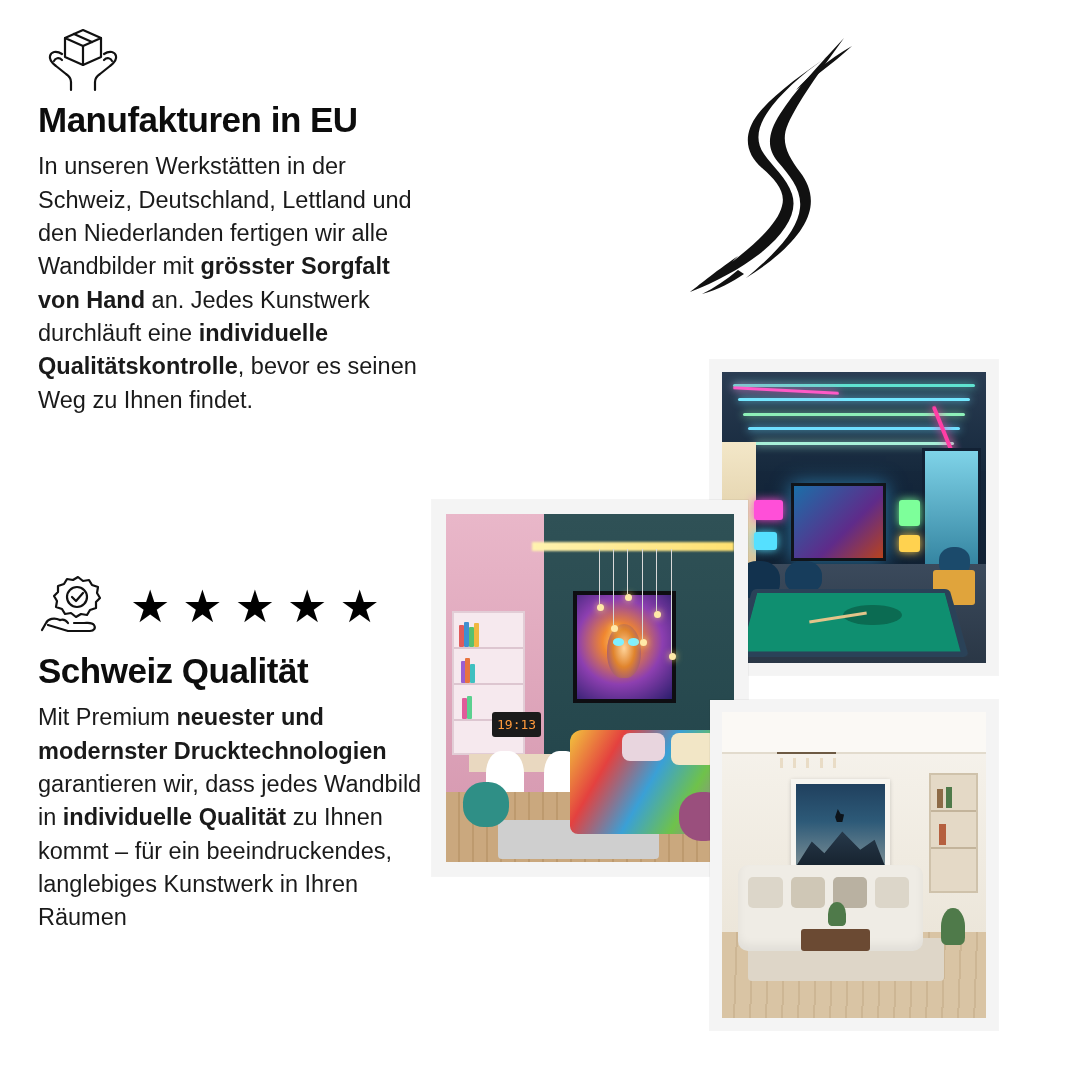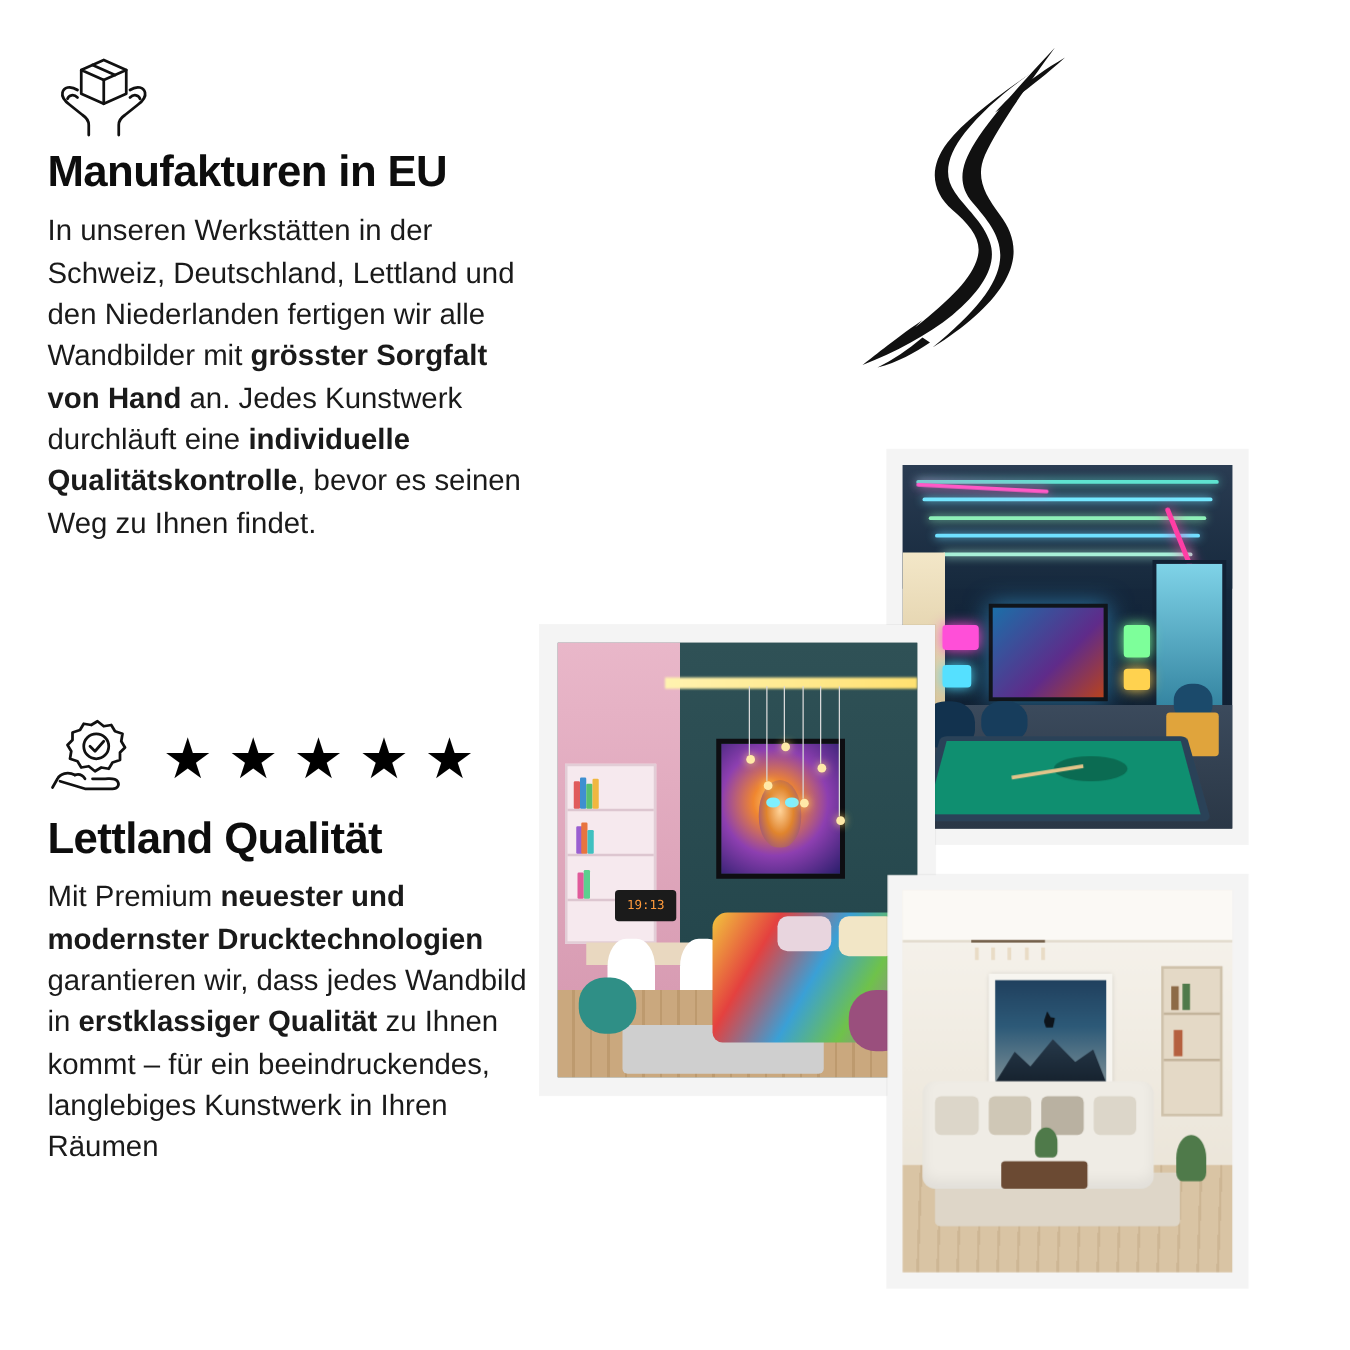--- a/index.html
+++ b/index.html
@@ -19,21 +19,21 @@
   .page {
     position: relative;
     width: 1080px;
     height: 1080px;
   }
 
   
   .left-col {
     position: absolute;
     left: 38px;
-    top: 42px;
+    top: 24px;
     width: 400px;
   }
 
   .icon-box {
     width: 90px;
     height: 70px;
     margin-bottom: 6px;
   }
   .icon-box svg { display: block; }
 
@@ -245,21 +245,21 @@
   }
   .bd-rug {
     position: absolute; left: 18%; bottom: 1%; width: 56%; height: 11%;
     background: #cfcfcf; border-radius: 4px;
   }
   .bd-pendant { position: absolute; width: 1px; background: #d9d9d9; top: 10%; }
   .bd-bulb { position: absolute; width: 7px; height: 7px; border-radius: 50%; background: #ffe9a8; box-shadow: 0 0 7px #ffd866; }
   .bd-clock {
     position: absolute; left: 16%; top: 57%; width: 17%; height: 7%;
     background: #1b1b1b; border-radius: 3px; color: #ff9a3c;
-    font-family: "DejaVu Sans Mono", monospace; font-size: 10px;
+    font-family: "DejaVu Sans Mono", monospace; font-size: 13px;
     display: flex; align-items: center; justify-content: center;
   }
   .bd-beanbag {
     position: absolute; border-radius: 45%;
   }
 
   
   .lv-bg { position: absolute; inset: 0; background: #f1ece4; }
   .lv-wall {
     position: absolute; left: 0; right: 0; top: 0; height: 72%;
@@ -355,24 +355,24 @@
       </div>
       <div class="stars">
         <span class="star">★</span>
         <span class="star">★</span>
         <span class="star">★</span>
         <span class="star">★</span>
         <span class="star">★</span>
       </div>
     </div>
 
-    <h2 class="block-title">Lettland Qualität</h2>
+    <h2 class="block-title">Schweiz Qualität</h2>
 
     <p class="block-body">
-      <span>Mit Premium </span><b>neuester und modernster Drucktechnologien</b><span> garantieren wir, dass jedes Wandbild in </span><b>erstklassiger Qualität</b><span> zu Ihnen kommt – für ein beeindruckendes, langlebiges Kunstwerk in Ihren Räumen</span>
+      <span>Mit Premium </span><b>neuester und modernster Drucktechnologien</b><span> garantieren wir, dass jedes Wandbild in </span><b>individuelle Qualität</b><span> zu Ihnen kommt – für ein beeindruckendes, langlebiges Kunstwerk in Ihren Räumen</span>
     </p>
   </div>
 
   <div class="logo-wrap">
     <div>
       <svg class="logo-mark" viewBox="0 0 200 270" fill="#111">
         <path d="M168 8 C140 38 118 62 104 84 C92 103 90 118 102 132 C114 146 126 160 124 178 C122 198 104 220 70 248 C96 232 116 214 126 198 C140 176 136 158 124 142 C112 126 104 112 112 94 C122 72 142 44 168 8 Z"></path>
         <path d="M158 22 C126 44 98 64 82 84 C66 105 70 124 86 138 C100 150 110 162 106 176 C102 192 84 210 56 232 C58 230 60 228 62 226 C36 244 22 256 14 262 C40 252 66 238 86 222 C110 202 122 182 116 164 C111 148 96 136 88 124 C78 110 82 94 96 76 C112 56 134 38 158 22 Z"></path>
         <path d="M176 16 C152 30 132 46 120 60 C134 50 154 36 176 16 Z"></path>
         <path d="M62 240 C50 250 38 258 26 264 C42 260 56 252 68 244 Z"></path>

